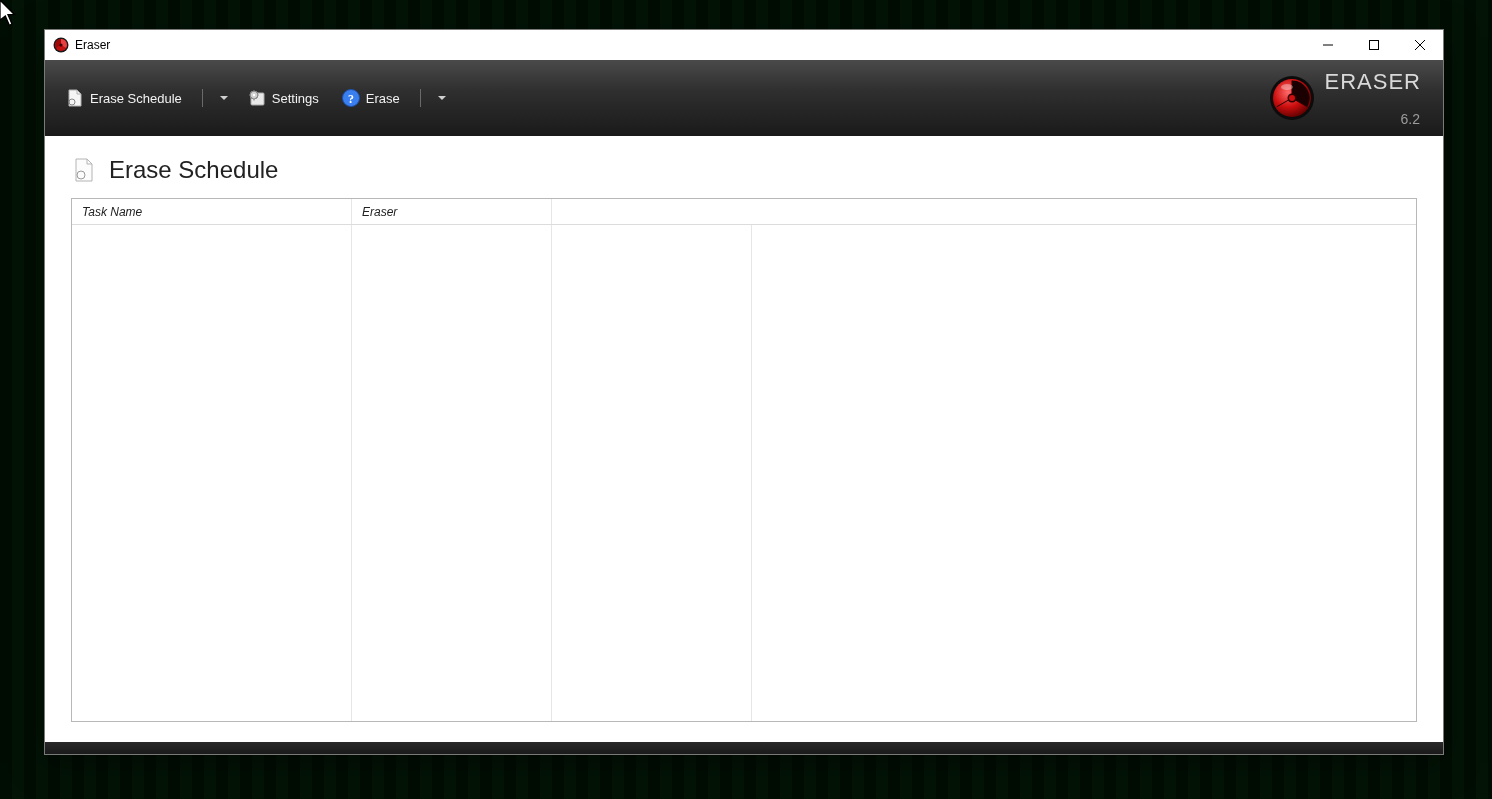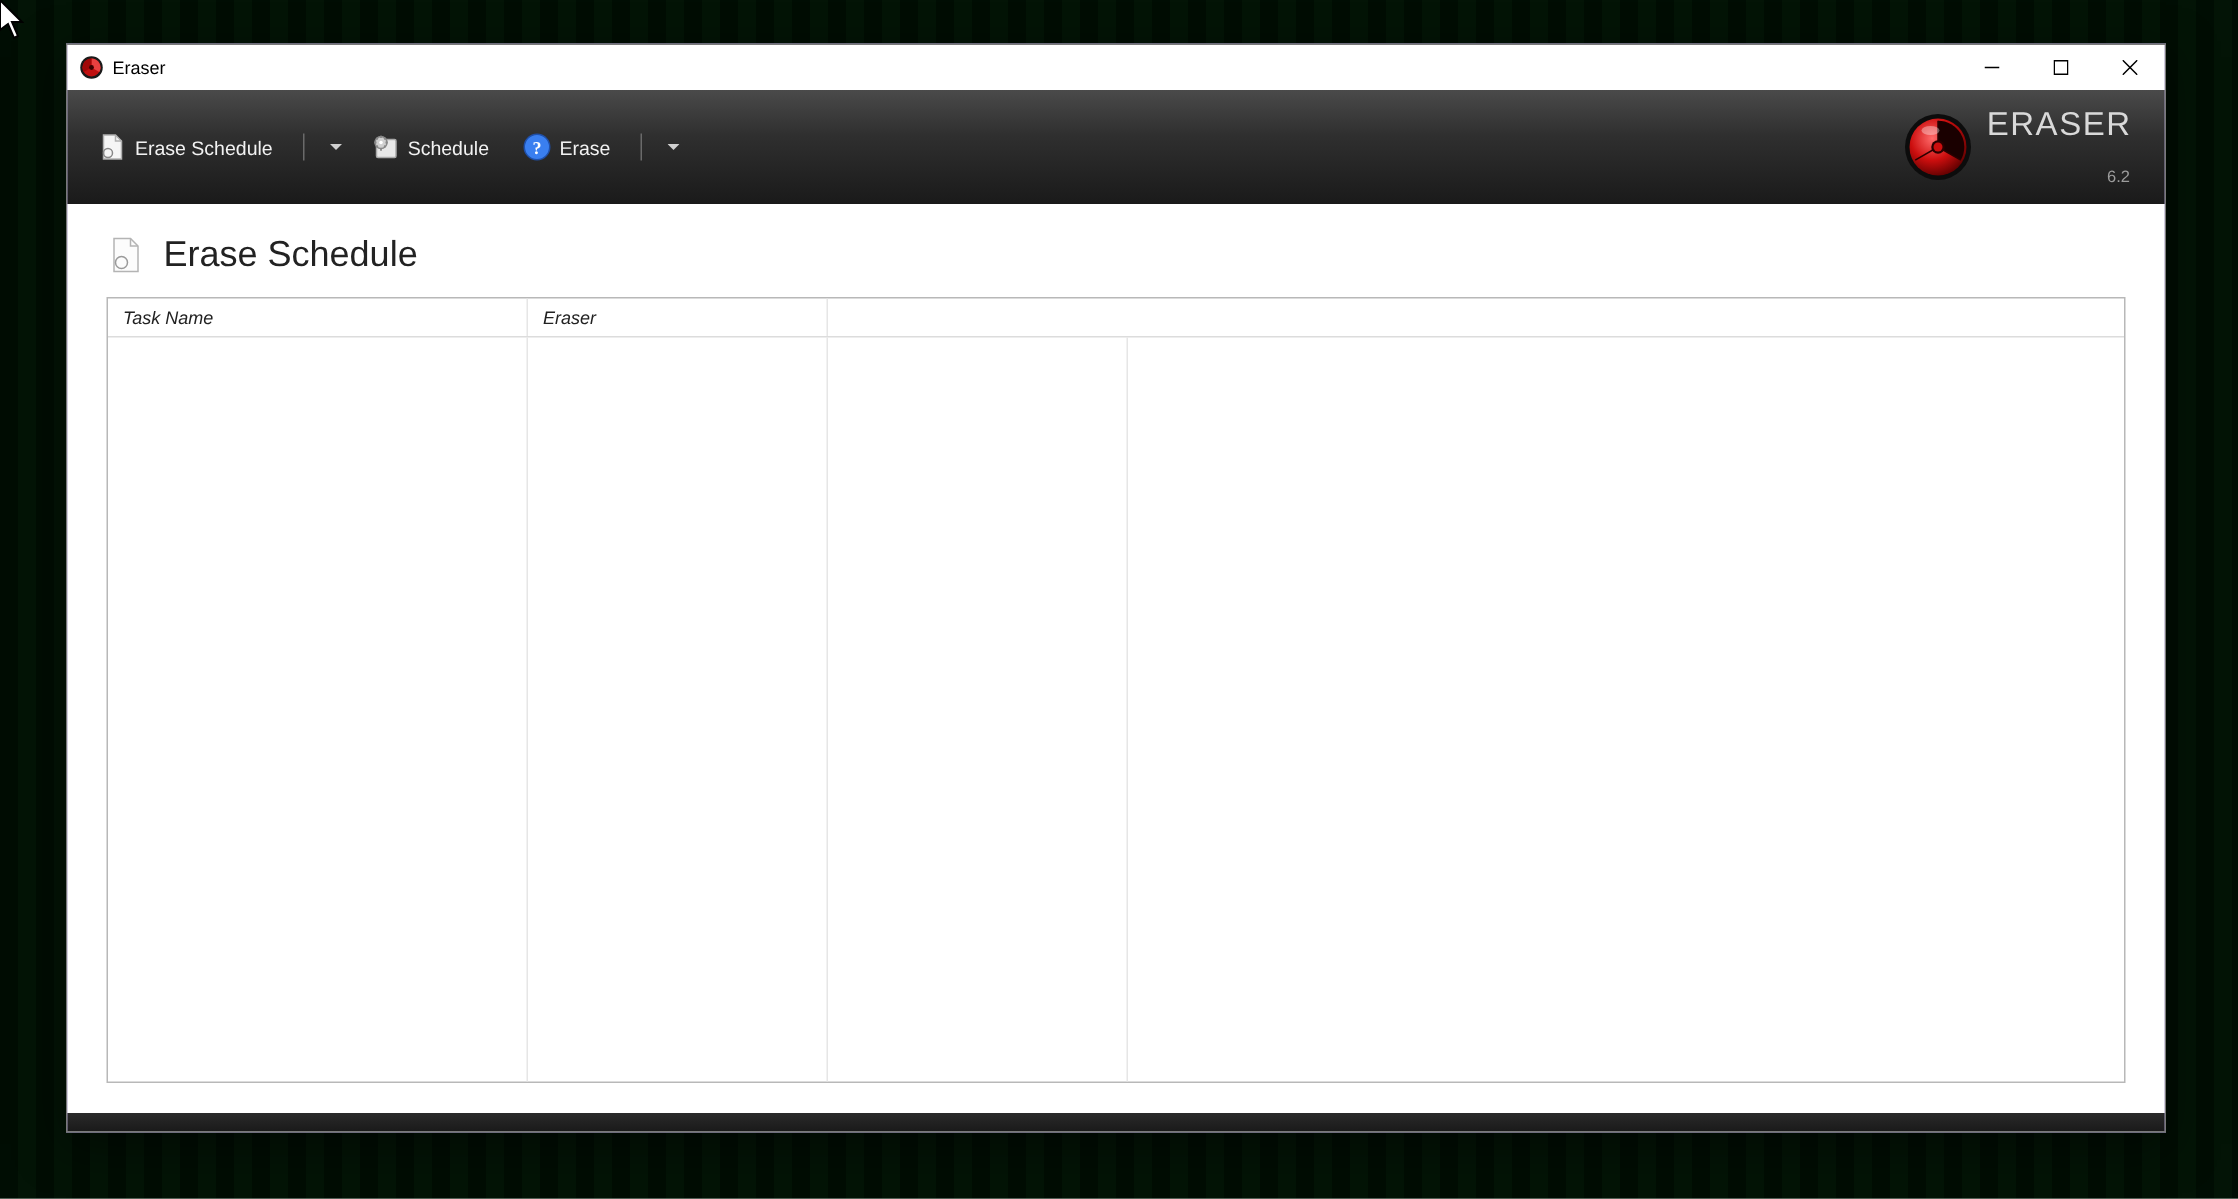--- a/index.html
+++ b/index.html
@@ -31,21 +31,21 @@
     pointer-events: none;
   }
   .cursor svg { display: block; }
 
   .window {
     position: absolute;
     top: 29px;
     left: 44px;
     width: 1400px;
     height: 726px;
-    background: #c4b5fd;
+    background: #701a75;
     border: 1px solid #7a7a7a;
     box-shadow: 0 8px 30px rgba(0,0,0,.5);
     display: flex;
     flex-direction: column;
   }
 
   .titlebar {
     height: 30px;
     background: #ffffff;
     display: flex;
@@ -93,21 +93,21 @@
   }
   .toolbar-spacer { flex: 1; }
   .brand {
     display:flex; align-items:center; gap:10px;
     color:#d9d9d9;
     padding-right: 6px;
   }
   .brand-logo { width:46px; height:46px; }
   .brand-text { display:flex; flex-direction:column; align-items:flex-start; line-height:1; }
   .brand-text .name { font-size:22px; letter-spacing:1px; font-weight:400; }
-  .brand-text .ver  { font-size:11px; color:#9c9c9c; align-self:flex-end; margin-top:19px; margin-right:1px; }
+  .brand-text .ver  { font-size:14px; color:#9c9c9c; align-self:flex-end; margin-top:19px; margin-right:1px; }
 
   .content {
     flex: 1;
     background: #ffffff;
     padding: 20px 26px;
     display: flex;
     flex-direction: column;
   }
   .page-title {
     display:flex; align-items:center; gap:12px;
@@ -212,21 +212,21 @@
 
     <div class="toolbar-item">
       <span class="icon">
         <svg viewBox="0 0 20 20">
           <rect x="4" y="5" width="13" height="12" rx="1" fill="#e8e8e8" stroke="#aaa"></rect>
           <circle cx="7" cy="7" r="4" fill="#d0d0d0" stroke="#888"></circle>
           <circle cx="7" cy="7" r="1.2" fill="#fff"></circle>
           <path d="M7 2.5 v1.5 M7 12.5 v-1.5 M2.5 7 h1.5 M11.5 7 h-1.5 M3.9 3.9 l1 1 M10.1 10.1 l-1 -1 M3.9 10.1 l1 -1 M10.1 3.9 l-1 1" stroke="#888" stroke-width="1.2"></path>
         </svg>
       </span>
-      <span>Schedule</span>
+      <span>Settings</span>
     </div>
 
     <div class="toolbar-item">
       <span class="icon">
         <svg viewBox="0 0 20 20">
             <circle cx="10" cy="10" r="8.5" fill="#3a7ff0" stroke="#1f4fa8"></circle>
             <text x="10" y="14.5" text-anchor="middle" font-size="12" font-weight="bold" fill="#fff" font-family="Georgia">?</text>
           </svg>
       </span>
       <span>Erase</span>

